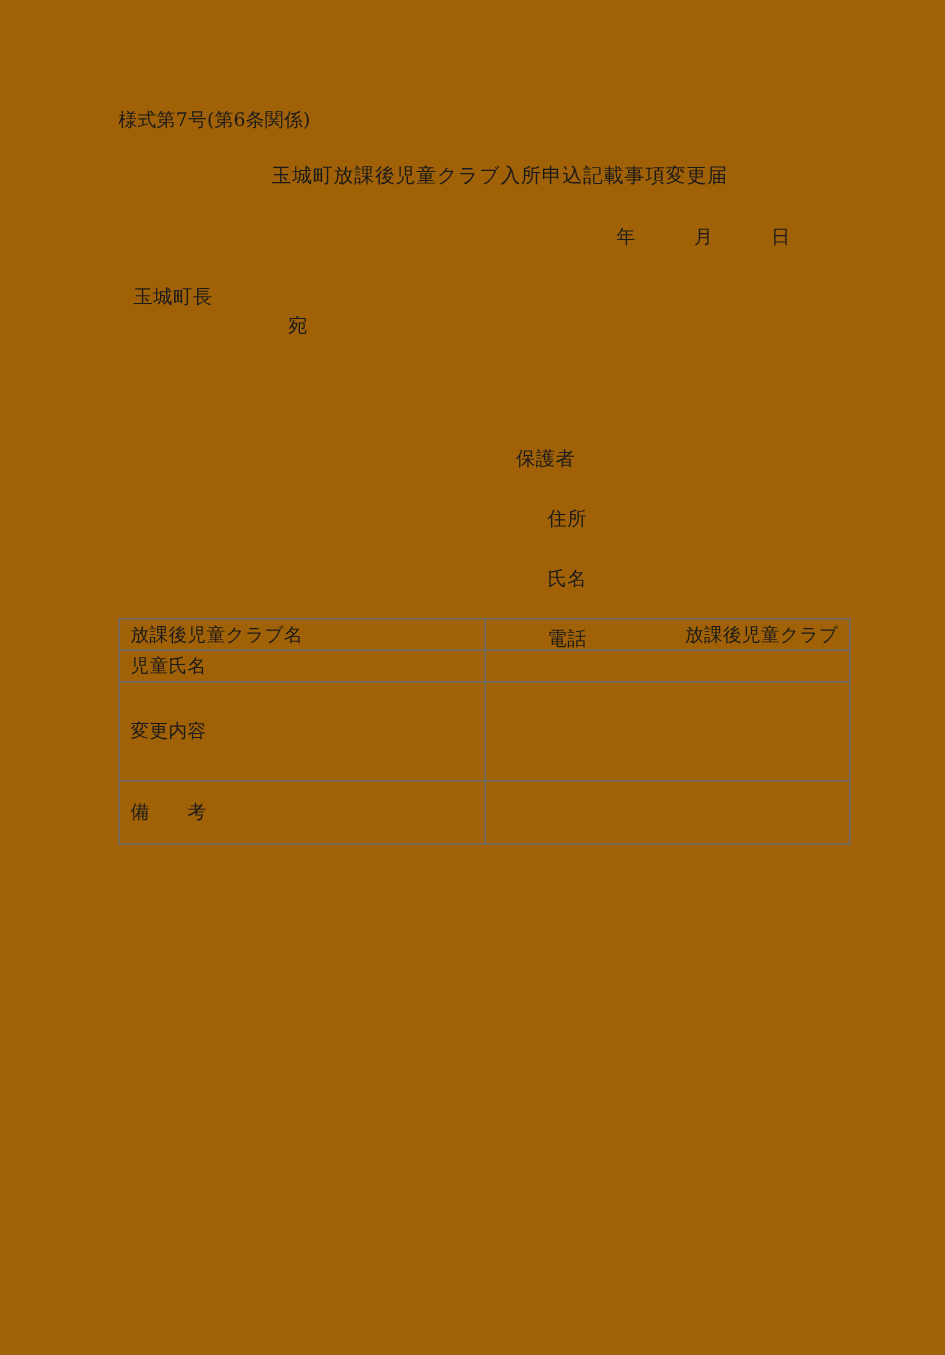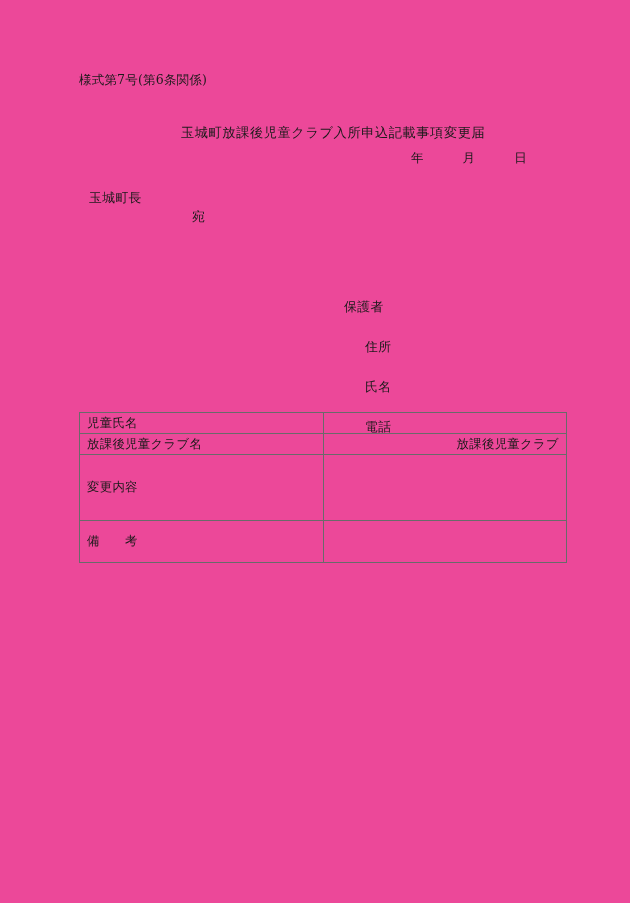--- a/index.html
+++ b/index.html
@@ -15,36 +15,36 @@
     color: #1a1a1a;
     overflow: hidden;
   }
 
   .page {
     position: absolute;
     left: 0;
     top: 0;
     width: 630px;
     height: 903px;
-    background: #ec4899;
+    background: #a16207;
   }
 
   
   .abs { position: absolute; white-space: pre; }
 
   .form-code {
     left: 79px;
     top: 72px;
     font-size: 12.5px;
     letter-spacing: 0.2px;
   }
 
   .doc-title {
     left: 181px;
-    top: 124px;
+    top: 108px;
     font-size: 13.2px;
     letter-spacing: 0.6px;
   }
 
   .date-line {
     left: 411px;
     top: 150px;
     font-size: 12.5px;
     letter-spacing: 0.4px;
   }
@@ -133,26 +133,26 @@
     <span class="g-label">保護者</span>
     <span class="g-indent">住所</span>
     <span class="g-indent">氏名</span>
     <span class="g-indent">電話</span>
   </div>
 
 
   <table class="form-table">
     <tbody>
       <tr class="r-short">
+        <td class="label">放課後児童クラブ名</td>
+        <td class="value">放課後児童クラブ</td>
+      </tr>
+      <tr class="r-short">
         <td class="label">児童氏名</td>
         <td class="value"></td>
-      </tr>
-      <tr class="r-short">
-        <td class="label">放課後児童クラブ名</td>
-        <td class="value">放課後児童クラブ</td>
       </tr>
       <tr class="r-tall">
         <td class="label">変更内容</td>
         <td class="value"></td>
       </tr>
       <tr class="r-mid">
         <td class="label">備　　考</td>
         <td class="value"></td>
       </tr>
     </tbody>

